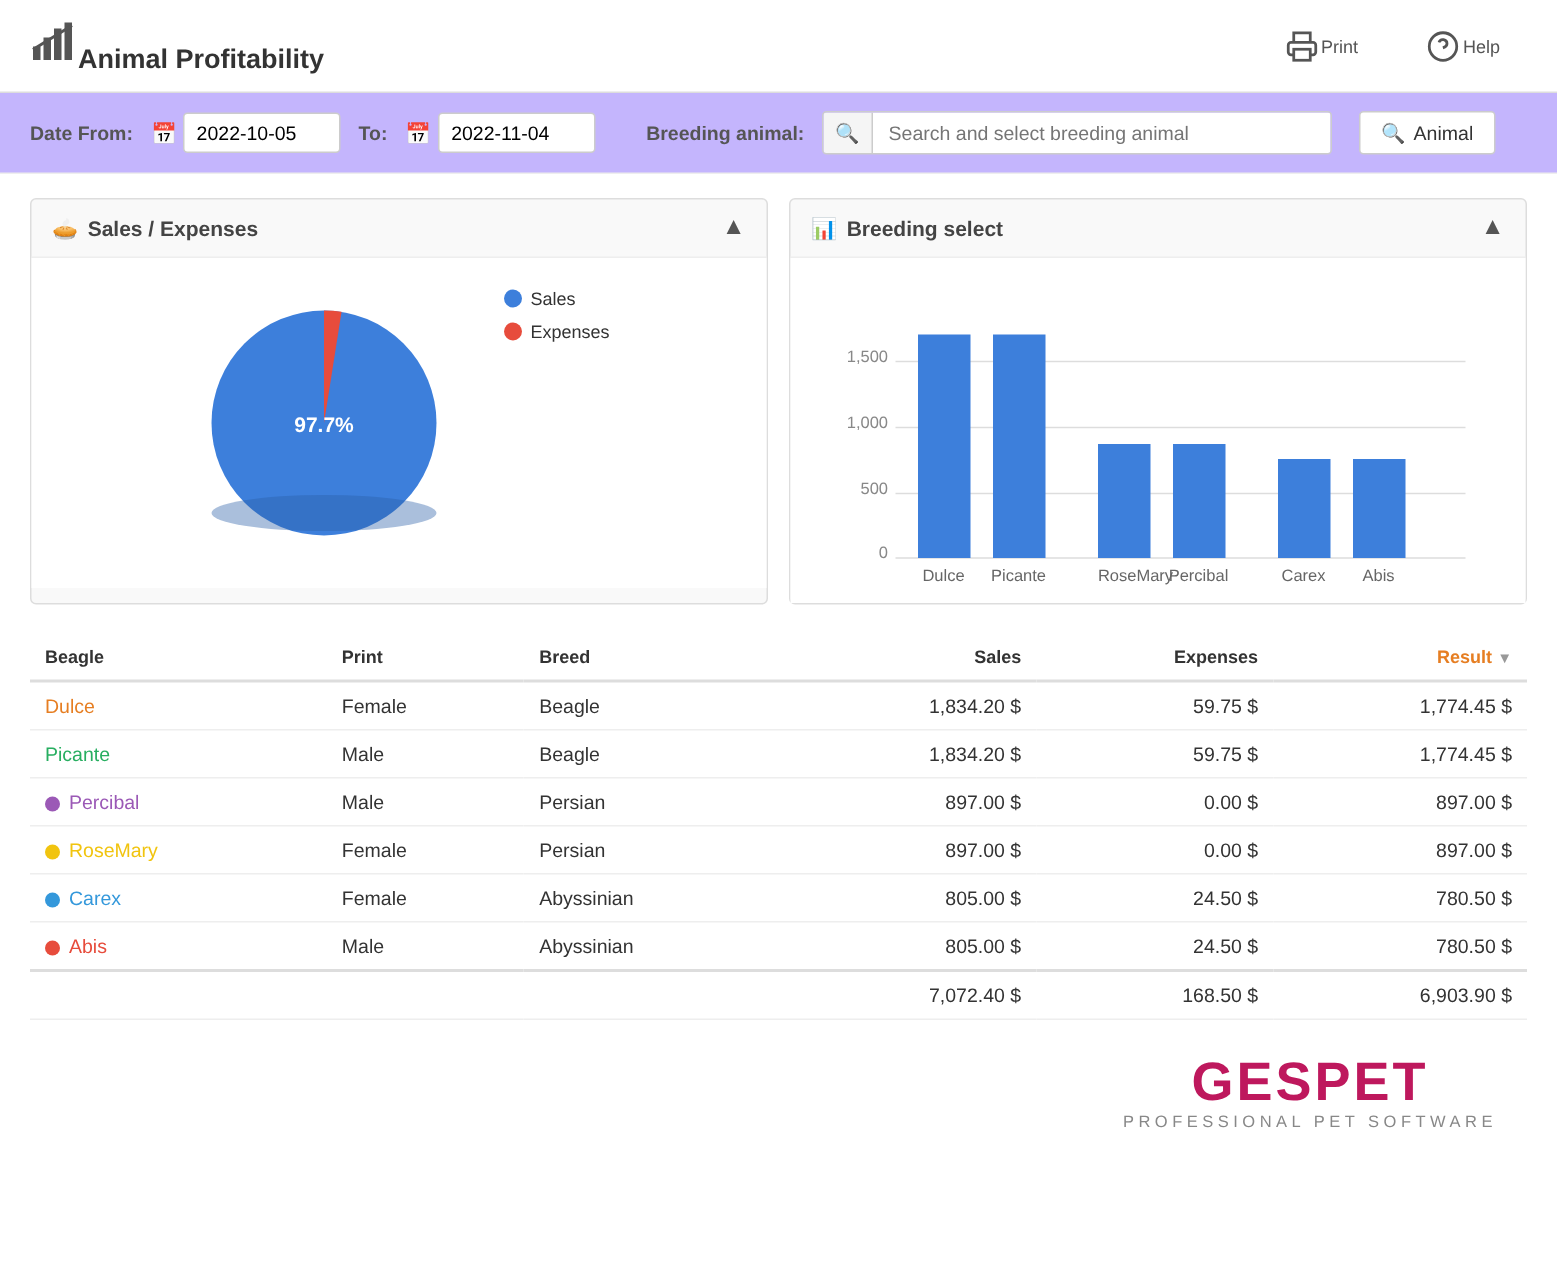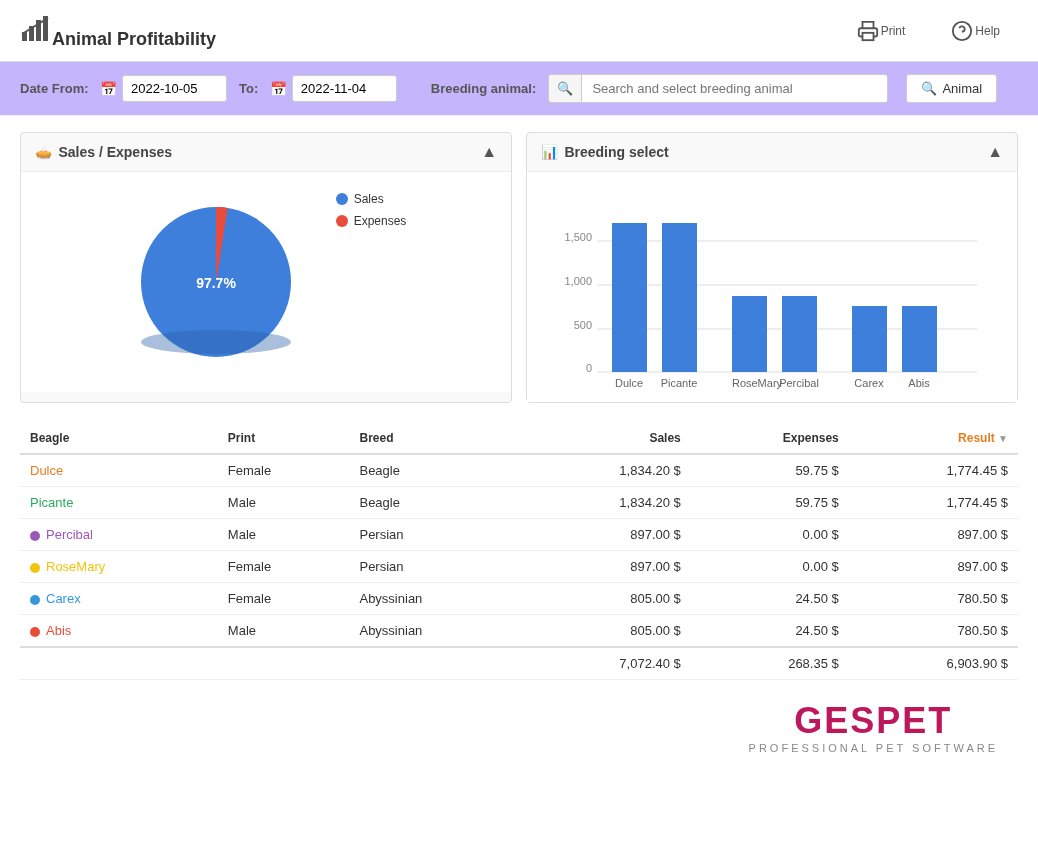--- a/index.html
+++ b/index.html
@@ -296,21 +296,21 @@
           <td><span class="animal-dot" style="background: rgb(231, 76, 60);"></span><span class="animal-name" style="color: rgb(231, 76, 60);">Abis</span></td>
           <td>Male</td>
           <td>Abyssinian</td>
           <td class="right">805.00 $</td>
           <td class="right">24.50 $</td>
           <td class="right">780.50 $</td>
         </tr>
         <tr class="totals-row">
   <td colspan="3"></td>
   <td class="right">7,072.40 $</td>
-  <td class="right">268.35 $</td>
+  <td class="right">168.50 $</td>
   <td class="right">6,903.90 $</td>
 </tr>
       </tbody>
   </table>
 
   <div class="footer">
     <div class="gespet-logo">
       <div class="gespet-name">GESPET</div>
       <div class="gespet-sub">PROFESSIONAL PET SOFTWARE</div>
     </div>

